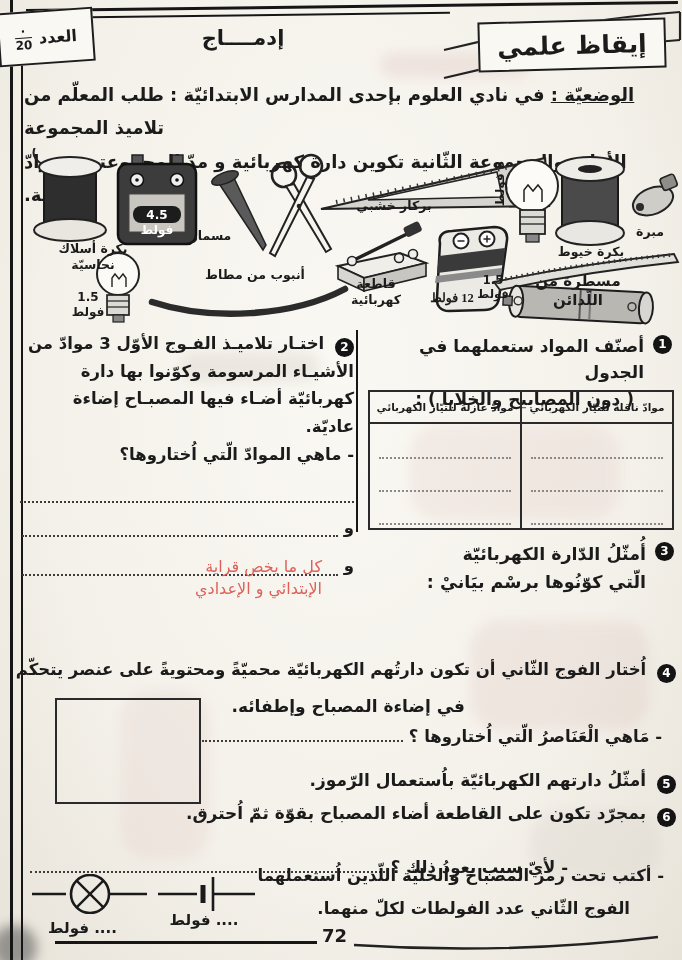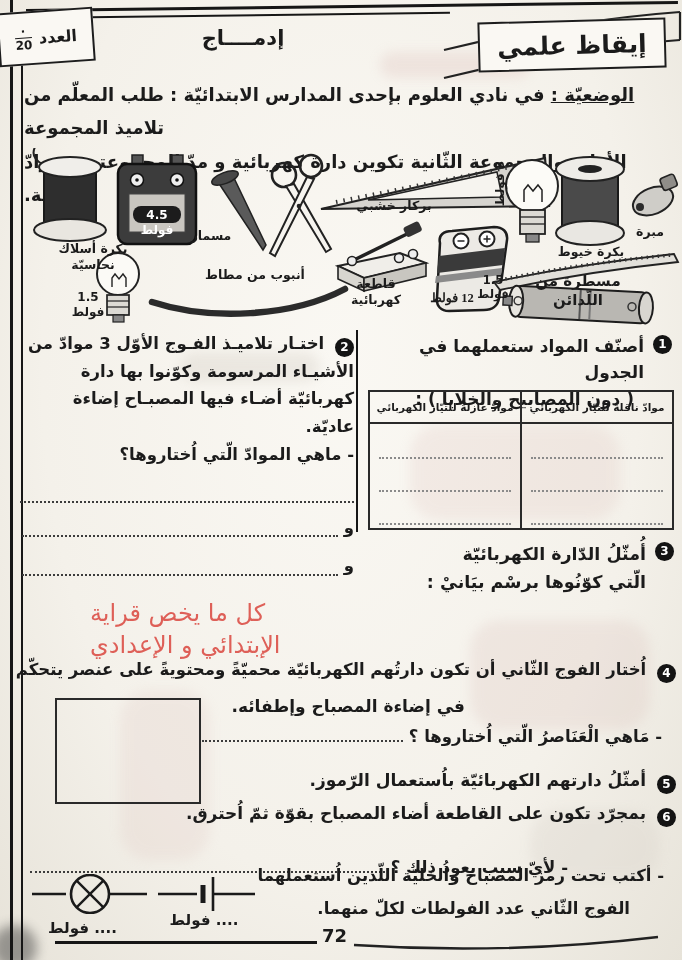--- a/index.html
+++ b/index.html
@@ -20,21 +20,21 @@
   .qtext{font-size:17px;font-weight:bold;}
   
   .tbl{position:absolute;left:368px;top:390px;width:302px;border:2px solid #2a2a2a;direction:rtl;}
   .tbl-head{display:flex;border-bottom:2px solid #2a2a2a;}
   .tbl-cell{flex:1;padding:9px 2px;font-size:10.5px;font-weight:bold;text-align:center;white-space:nowrap;}
   .tbl-cell:first-child{border-left:2px solid #2a2a2a;}
   .tbl-body{display:flex;height:104px;}
   .tbl-bcell{flex:1;padding:2px 9px;}
   .tbl-bcell:first-child{border-left:2px solid #2a2a2a;}
   .tbl-dot{border-bottom:2px dotted #8a8a8a;height:31px;}
-  .stamp{color:#dc5048;font-size:24px;text-align:left;line-height:1.35;opacity:.9;margin-top:41px;}
+  .stamp{color:#dc5048;font-size:16px;text-align:right;line-height:1.35;opacity:.9;}
   svg{display:block;}
 </style>
 </head>
 <body>
 
 <div class="page">
 
   <div class="smudge" style="left:380px;top:52px;width:150px;height:26px;background:#d8b5b0;opacity:.25;"></div>
   <div class="smudge" style="left:180px;top:352px;width:140px;height:30px;background:#cbc4ba;opacity:.28;"></div>
   <div class="smudge" style="left:410px;top:425px;width:210px;height:95px;background:#d8b5b0;opacity:.18;"></div>

